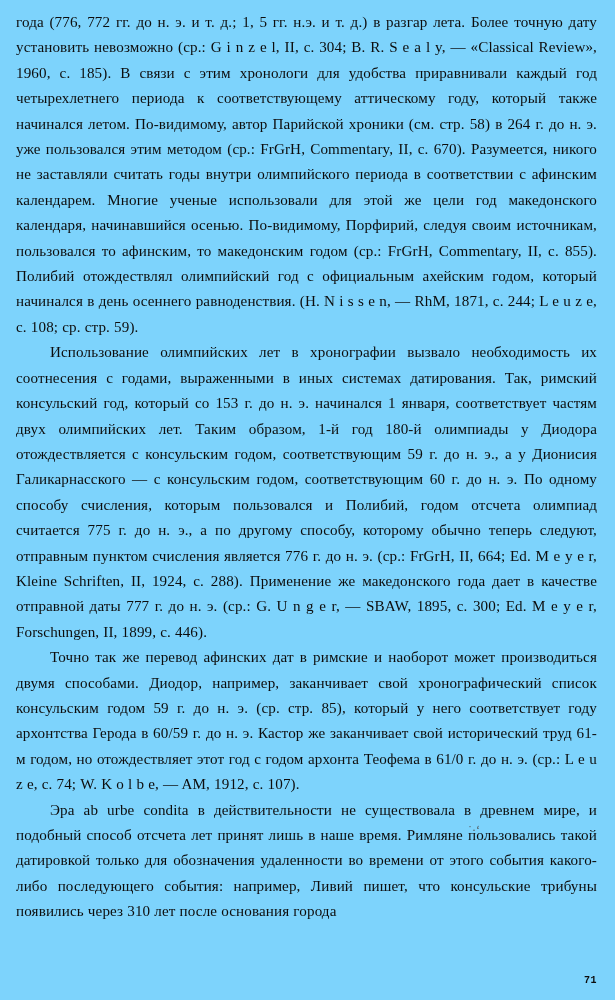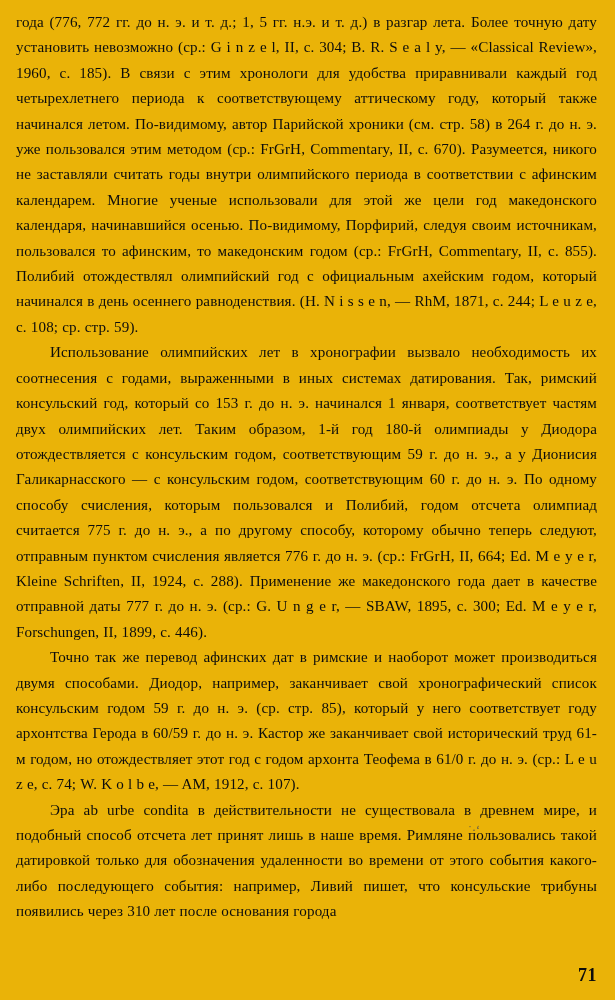--- a/index.html
+++ b/index.html
@@ -13,21 +13,21 @@
     overflow: hidden;
     font-family: "Liberation Serif", "DejaVu Serif", serif;
     color: #0d0d0d;
   }
   .page {
     position: relative;
     width: 615px;
     height: 1000px;
     box-sizing: border-box;
     padding: 10px 18px 0 16px;
-    background: #eab308;
+    background: #7dd3fc;
   }
   .body-text {
     font-size: 15.1px;
     line-height: 25.4px;
     text-align: justify;
     text-justify: inter-word;
     -webkit-hyphens: manual;
     hyphens: manual;
     letter-spacing: 0.12px;
     word-spacing: 0.2px;
@@ -35,23 +35,23 @@
   p {
     margin: 0;
   }
   p.indent {
     text-indent: 34px;
   }
   .pagenum {
     position: absolute;
     right: 18px;
     bottom: 14px;
-    font-size: 18px;
+    font-size: 10px;
     font-weight: bold;
-    font-family: Liberation Serif, serif;
+    font-family: Liberation Mono, monospace;
     letter-spacing: 0.5px;
   }
   .mark {
     position: absolute;
     color: #555;
     font-size: 12px;
     line-height: 1;
   }
 </style>
 </head>

